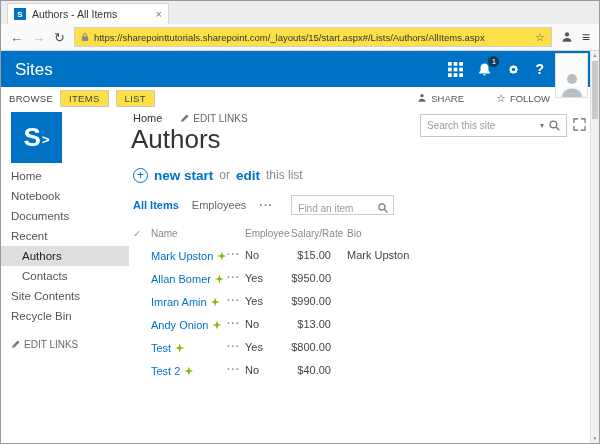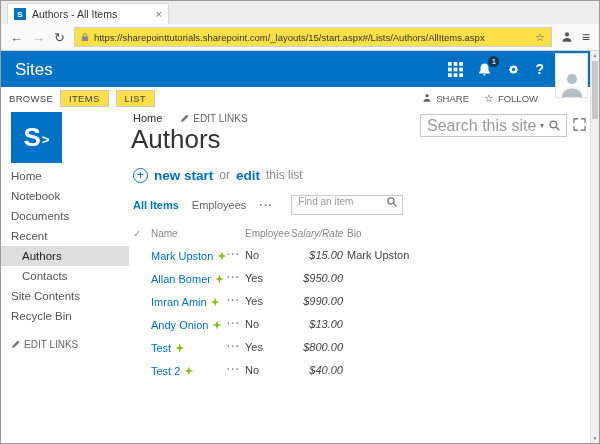--- a/index.html
+++ b/index.html
@@ -29,38 +29,38 @@
   .suite-icons > span { display:flex; align-items:center; }
   .help { color:#fff; font-size:14px; font-weight:bold; }
   .bellwrap { position:relative; }
   .badge { position:absolute; top:-6px; right:-7px; min-width:11px; height:11px; border-radius:6px; background:#123a57; color:#fff; font-size:8px; display:flex; align-items:center; justify-content:center; padding:0 2px; }
   .avatar { position:absolute; right:11px; top:52px; width:33px; height:45px; background:#fcfcfc; border:1px solid #e2e2e2; display:flex; align-items:flex-end; justify-content:center; z-index:3; }
 
   
   .ribbon { position:absolute; top:86px; left:0; right:9px; height:22px; background:#fff; display:flex; align-items:center; gap:7px; padding-left:8px; }
   .rtab { font-size:9.5px; color:#444; letter-spacing:.3px; }
   .rtab.boxed { border:1px solid #c9c9c9; background:#fde047; padding:2px 8px; }
-  .ribbon-right { position:absolute; right:52px; top:0; height:22px; display:flex; align-items:center; gap:15px; }
+  .ribbon-right { position:absolute; right:40px; top:0; height:22px; display:flex; align-items:center; gap:32px; }
   .raction { display:flex; align-items:center; gap:4px; font-size:9.5px; color:#555; }
   .raction .star { font-size:11px; color:#555; }
 
   
   .content { position:absolute; top:108px; left:0; right:9px; bottom:0; background:#fff; }
   .sitelogo { position:absolute; left:10px; top:3px; width:51px; height:51px; background:#0072c6; color:#fff; display:flex; align-items:center; justify-content:center; }
   .logo-s { font-size:26px; font-weight:bold; }
   .logo-b { font-size:13px; font-weight:bold; margin-left:1px; margin-top:3px; }
 
   .topnav { position:absolute; left:132px; top:3px; display:flex; align-items:center; gap:18px; }
   .homelink { font-size:11px; color:#333; }
   .editlinks { display:flex; align-items:center; gap:4px; font-size:10px; color:#666; }
 
   .pagetitle { position:absolute; left:130px; top:15px; font-size:26px; font-weight:normal; color:#333; }
 
   .sitesearch { position:absolute; right:23px; top:5px; width:147px; height:23px; background:#fff; border:1px solid #c7c7c7; display:flex; align-items:center; gap:4px; padding:0 5px 0 6px; }
-  .sitesearch input { flex:1; min-width:0; border:none; outline:none; font-size:16px; color:#333; font-family:inherit; background:transparent; }
+  .sitesearch input { flex:1; min-width:0; border:none; outline:none; font-size:10px; color:#333; font-family:inherit; background:transparent; }
   .sitesearch input::placeholder { color:#9a9a9a; }
   .caret { font-size:8px; color:#777; }
   .focusbtn { position:absolute; right:4px; top:9px; display:flex; }
 
   
   .sidebar { position:absolute; left:0; top:57px; width:128px; font-size:11.5px; color:#555; }
   .sb-item { padding:4px 4px 4px 10px; cursor:pointer; }
   .sb-item.indent { padding-left:21px; }
   .sb-item.selected { background:#dedede; color:#222; }
   .sb-editlinks { margin-top:13px; padding-left:10px; display:flex; align-items:center; gap:4px; font-size:10px; color:#666; }
@@ -69,34 +69,34 @@
   .main { position:absolute; left:132px; top:52px; right:6px; }
   .newitem { display:flex; align-items:center; gap:6px; height:24px; margin-top:2px; }
   .plus-circle { width:15px; height:15px; border:1px solid #0072c6; border-radius:50%; color:#0072c6; font-size:12px; line-height:13px; text-align:center; flex:none; }
   .ni-link { color:#0072c6; font-size:13.5px; font-weight:bold; }
   .ni-gray { color:#8a8a8a; font-size:12px; }
 
   .viewsrow { display:flex; align-items:center; gap:13px; margin-top:7px; height:22px; }
   .view { font-size:11px; color:#666; }
   .view.sel { color:#0072c6; font-weight:bold; }
   .view.more { font-weight:bold; letter-spacing:1px; color:#777; }
-  .findbox { width:112px; height:20px; border:1px solid #ccc; display:flex; align-items:flex-start; padding:0 4px 0 6px; margin-left:5px; }
+  .findbox { width:103px; height:20px; border:1px solid #ccc; display:flex; align-items:flex-end; padding:0 4px 0 6px; margin-left:5px; }
   .findbox input { flex:1; min-width:0; border:none; outline:none; font-size:10px; color:#333; font-family:inherit; }
   .findbox input::placeholder { color:#9a9a9a; }
 
   .listtable { margin-top:8px; }
   .lrow { display:grid; grid-template-columns:18px 76px 18px 46px 56px 100px; align-items:center; height:23px; }
   .lrow.head { height:19px; }
   .th { font-size:10px; color:#888; }
   .c-check { font-size:10px; color:#999; }
   .c-name a { color:#0072c6; font-size:11px; text-decoration:none; white-space:nowrap; }
   .newbadge { display:inline-block; width:9px; height:9px; margin-left:4px; background:#7fba00; clip-path:polygon(50% 0%,62% 38%,100% 50%,62% 62%,50% 100%,38% 62%,0% 50%,38% 38%); vertical-align:-1px; }
   .c-menu { font-size:10px; font-weight:bold; letter-spacing:1px; color:#8a8a8a; }
   .c-emp, .c-bio { font-size:11px; color:#444; }
-  .c-sal { font-size:11px; color:#444; text-align:right; padding-right:4px;font-style:italic; }
+  .c-sal { font-size:11px; color:#444; text-align:right; padding-right:16px; }
   .c-sal.th { color:#888; font-size:10px; }
 
   
   .scrollbar { position:absolute; top:50px; right:0; bottom:0; width:9px; background:#f1f1f1; border-left:1px solid #e0e0e0; z-index:4; }
   .sb-up, .sb-down { position:absolute; left:0; right:0; height:9px; text-align:center; font-size:5px; line-height:9px; color:#888; }
   .sb-up { top:0; } .sb-down { bottom:0; }
   .sb-thumb { position:absolute; left:1px; right:1px; top:10px; height:58px; background:#c9c9c9; }
 </style>
 </head>
 <body>

